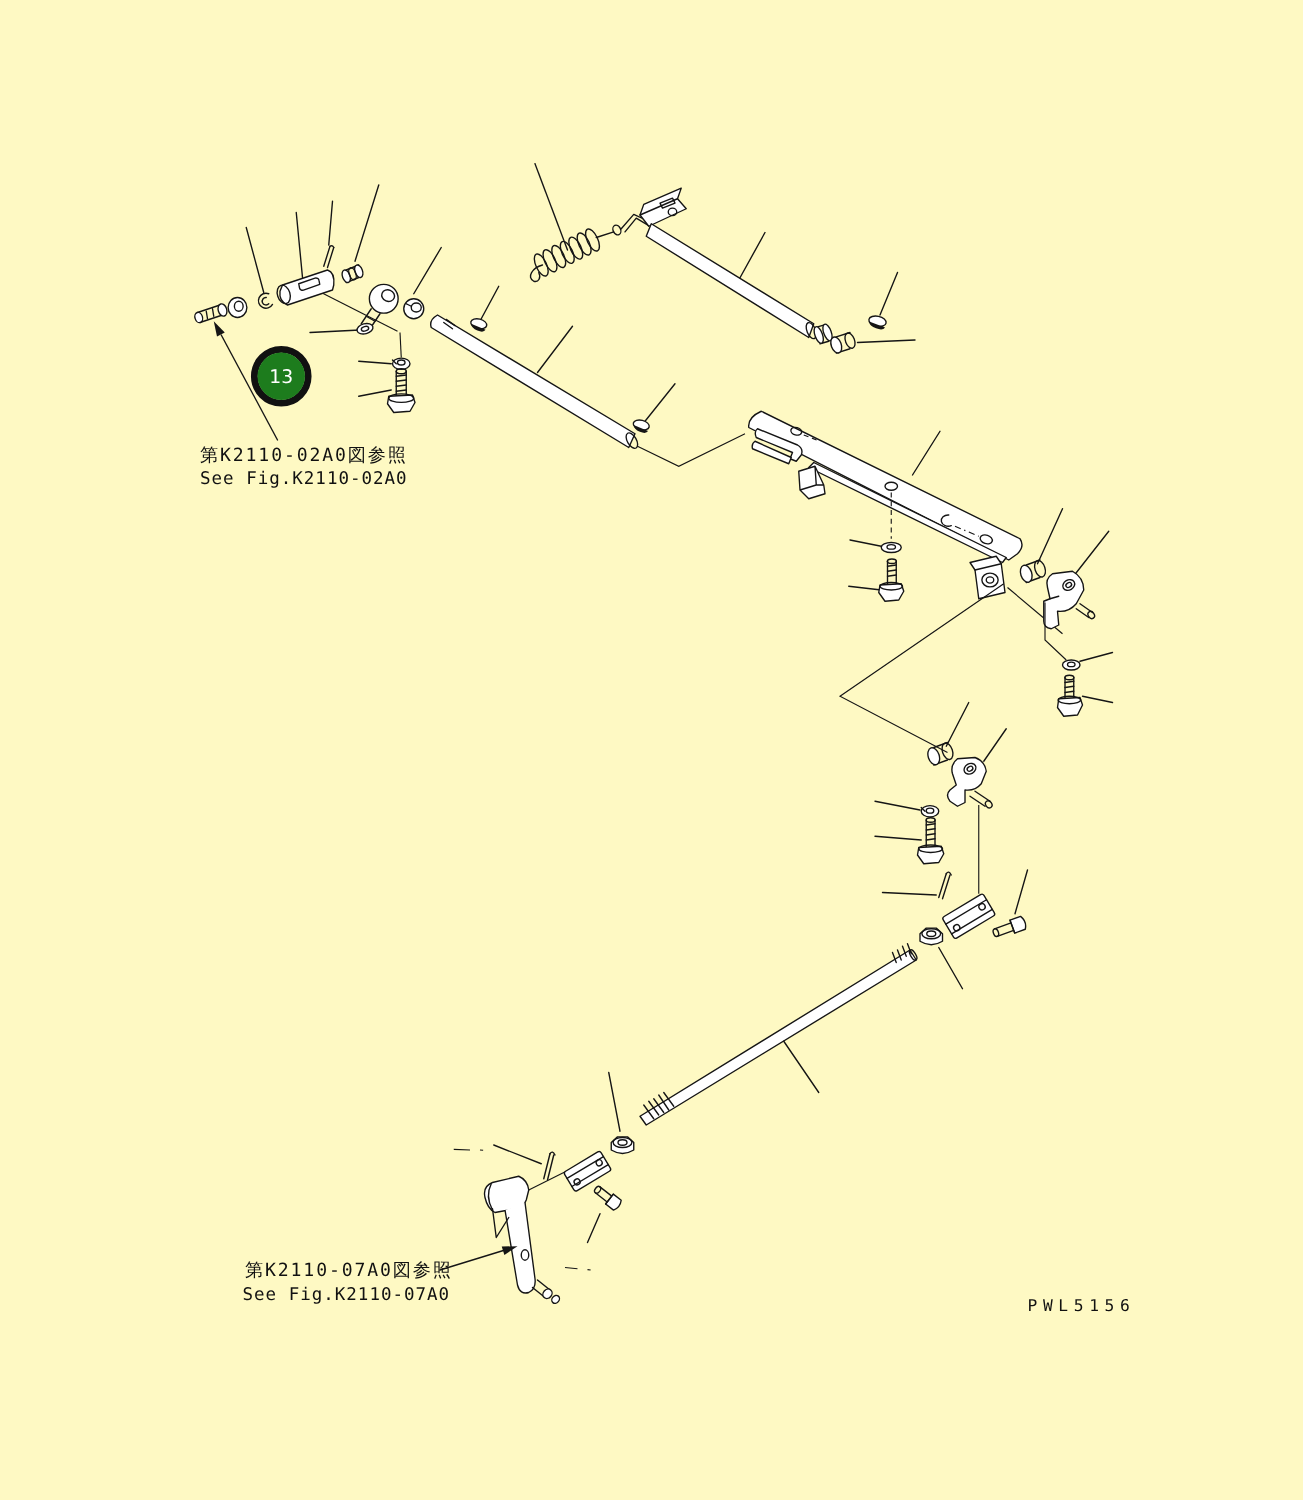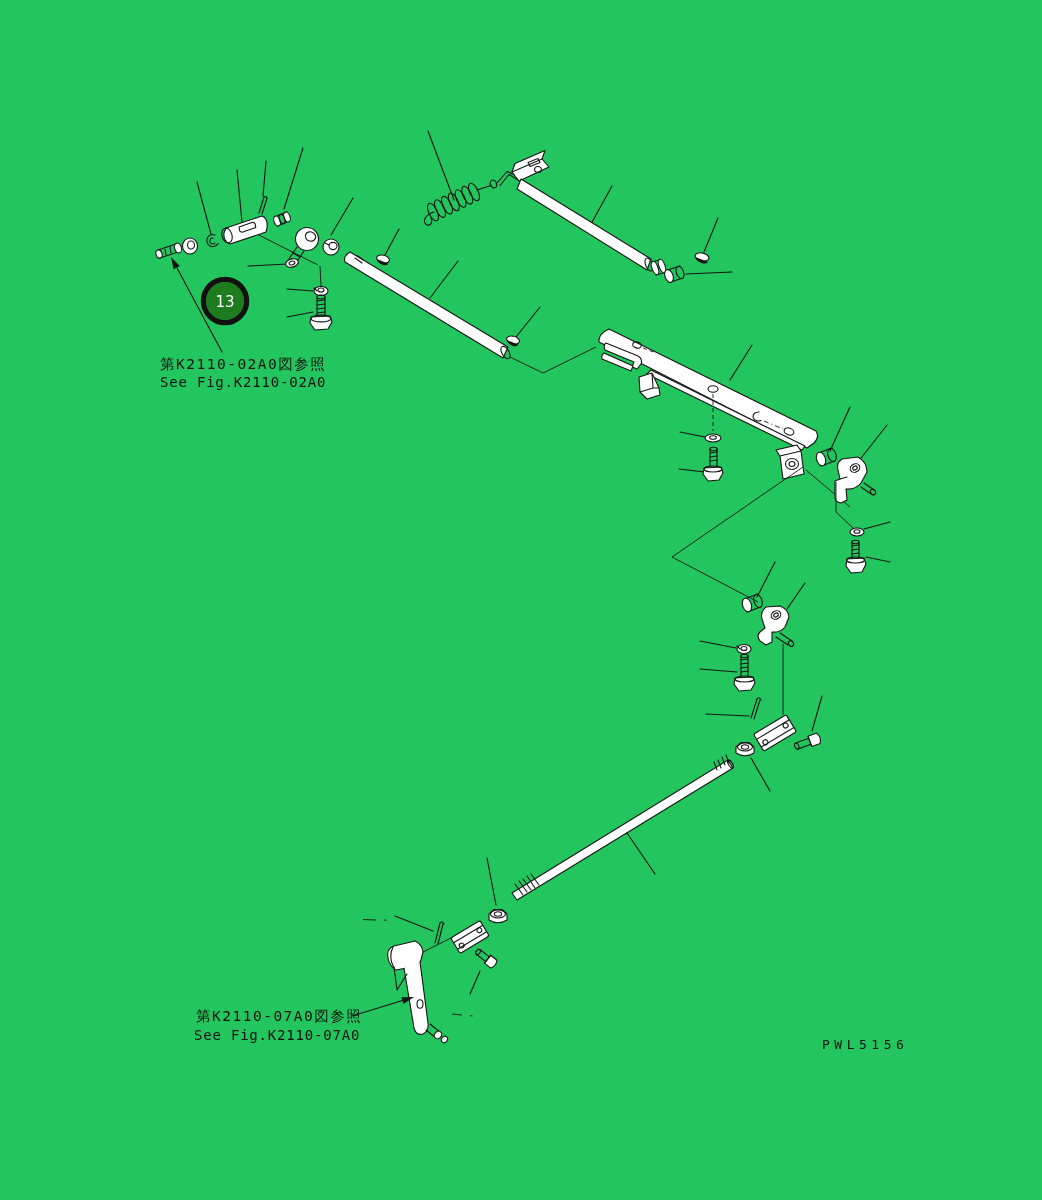--- a/index.html
+++ b/index.html
@@ -1,16 +1,16 @@
 <!DOCTYPE html>
 <html><head>
 <meta charset="utf-8">
 <style>
   html,body{margin:0;padding:0;background:#e8e8e8;}
-  .stage{position:relative;width:1042px;height:1200px;background:#22c55e;margin:0 auto;
+  .stage{position:relative;width:1042px;height:1200px;background:#fef9c3;margin:0 auto;
          font-family:"DejaVu Sans Mono","Liberation Mono",monospace;overflow:hidden;}
   svg{position:absolute;left:0;top:0;}
   .ln{fill:none;stroke:#151515;stroke-width:1.1;stroke-linecap:round;stroke-linejoin:round;}
   .thin{fill:none;stroke:#151515;stroke-width:0.9;}
   .fw{fill:#ffffff;stroke:#151515;stroke-width:1.1;stroke-linejoin:round;}
   .fb{fill:#151515;stroke:none;}
   .ref-text{font-size:14.5px;letter-spacing:1.5px;fill:#111;}
   .ref-text-en{font-size:14px;letter-spacing:0.8px;fill:#111;}
   .code-text{font-size:13px;letter-spacing:4.5px;fill:#111;}
   .callout-text{font-size:15px;fill:#fff;font-family:"DejaVu Sans","Liberation Sans",sans-serif;}

